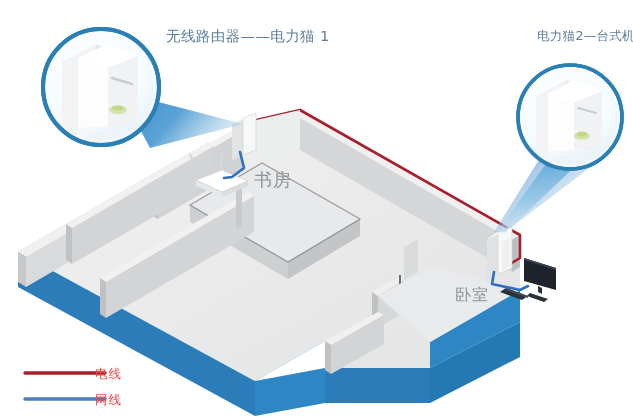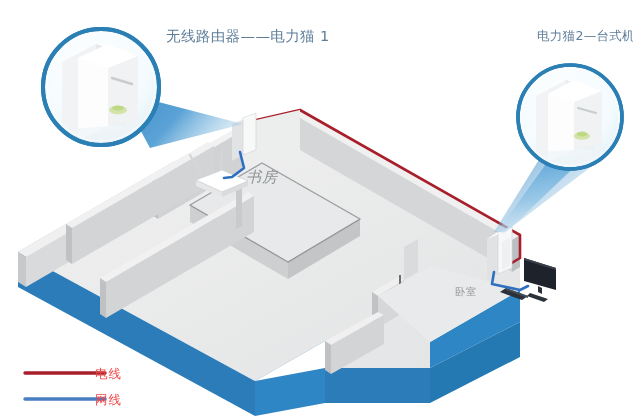--- a/index.html
+++ b/index.html
@@ -17,24 +17,24 @@
     white-space:nowrap;
     user-select:none;
   }
   #label-left{
     left:166px;top:27px;font-size:14.5px;color:#5d7d99;letter-spacing:.4px;
   }
   #label-right{
     left:537px;top:28px;font-size:12.5px;color:#5d7d99;letter-spacing:.3px;
   }
   #room-study{
-    left:246px;top:168px;font-size:15px;color:#8e9295;letter-spacing:1px;font-style:italic;
+    left:254px;top:168px;font-size:18px;color:#8e9295;letter-spacing:1px;
   }
   #room-bed{
-    left:455px;top:285px;font-size:10px;color:#8e9295;letter-spacing:1px;
+    left:455px;top:285px;font-size:16px;color:#8e9295;letter-spacing:1px;
   }
   .legend-text{
     position:absolute;font-size:12.5px;color:#ef4444;letter-spacing:1px;
   }
   #legend-power-text{left:95px;top:366px;}
   #legend-net-text{left:95px;top:392px;}
 </style>
 </head>
 <body>
 

